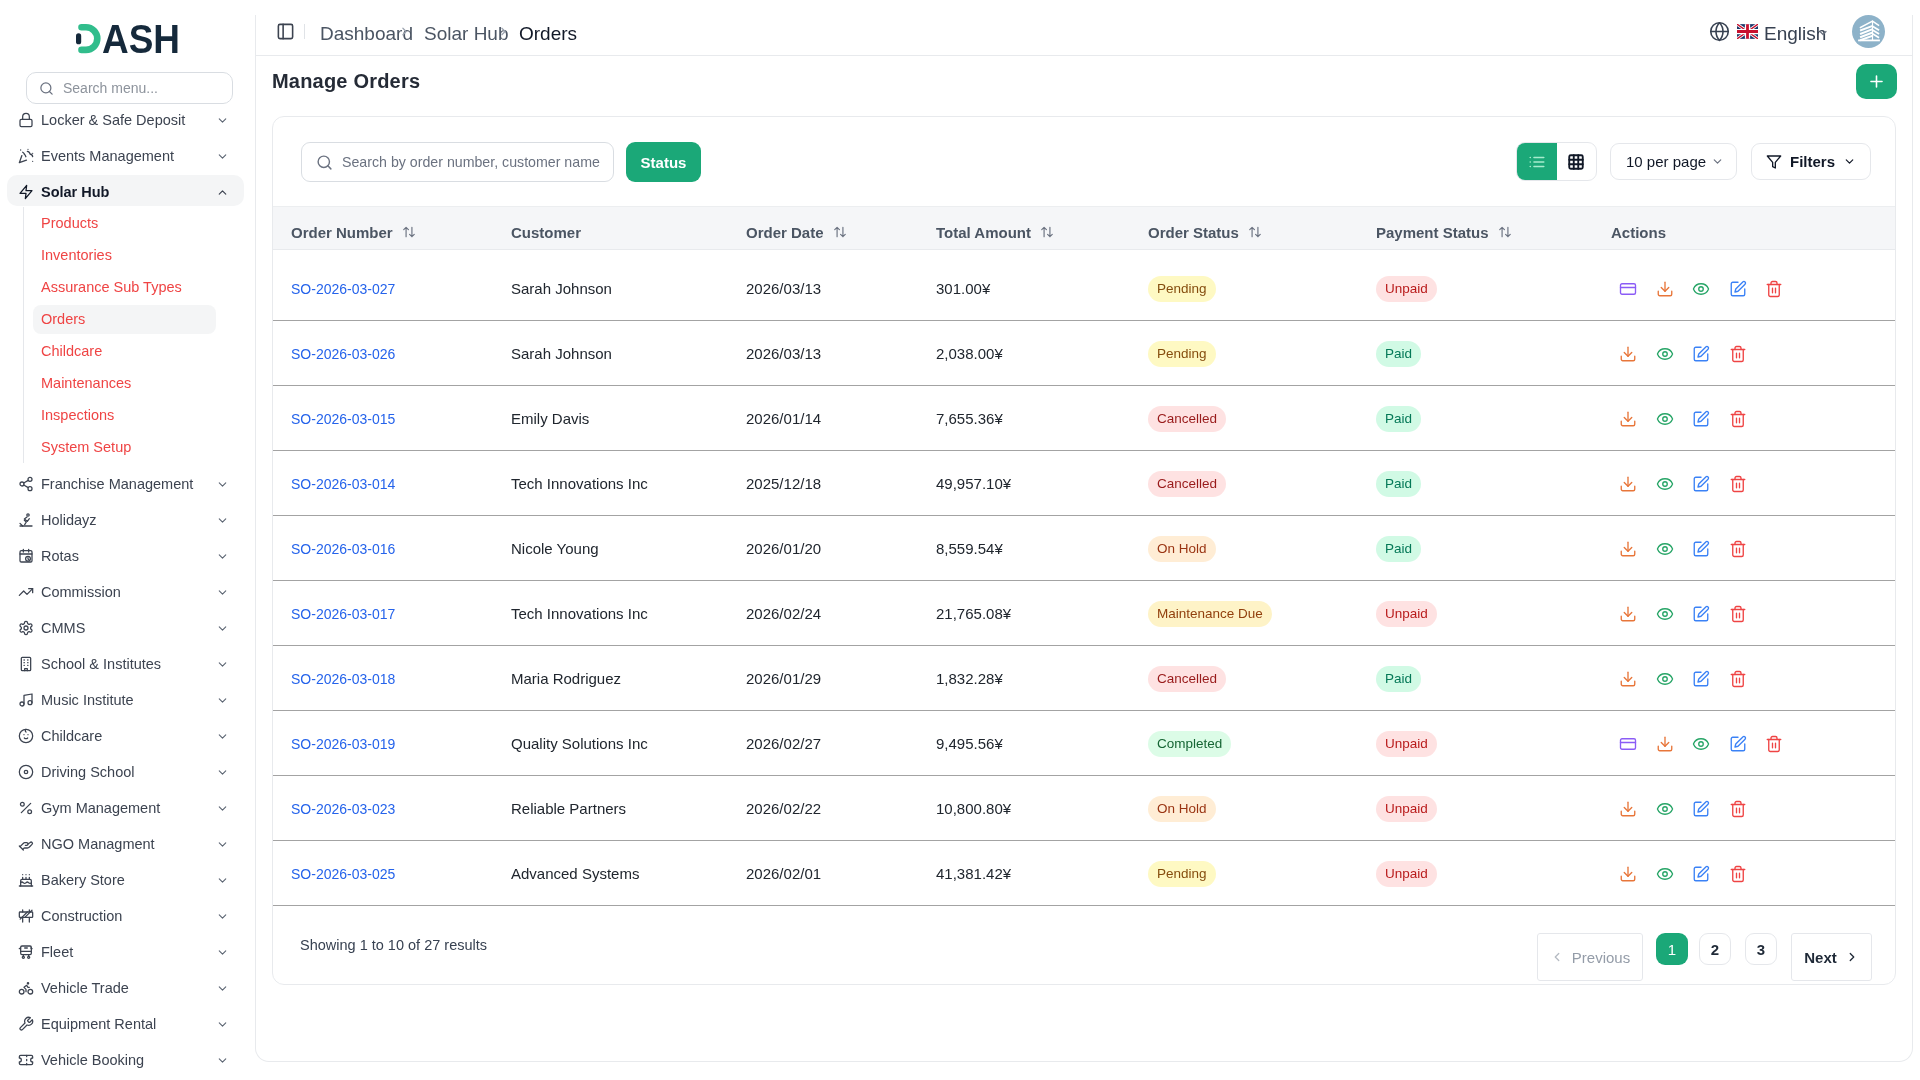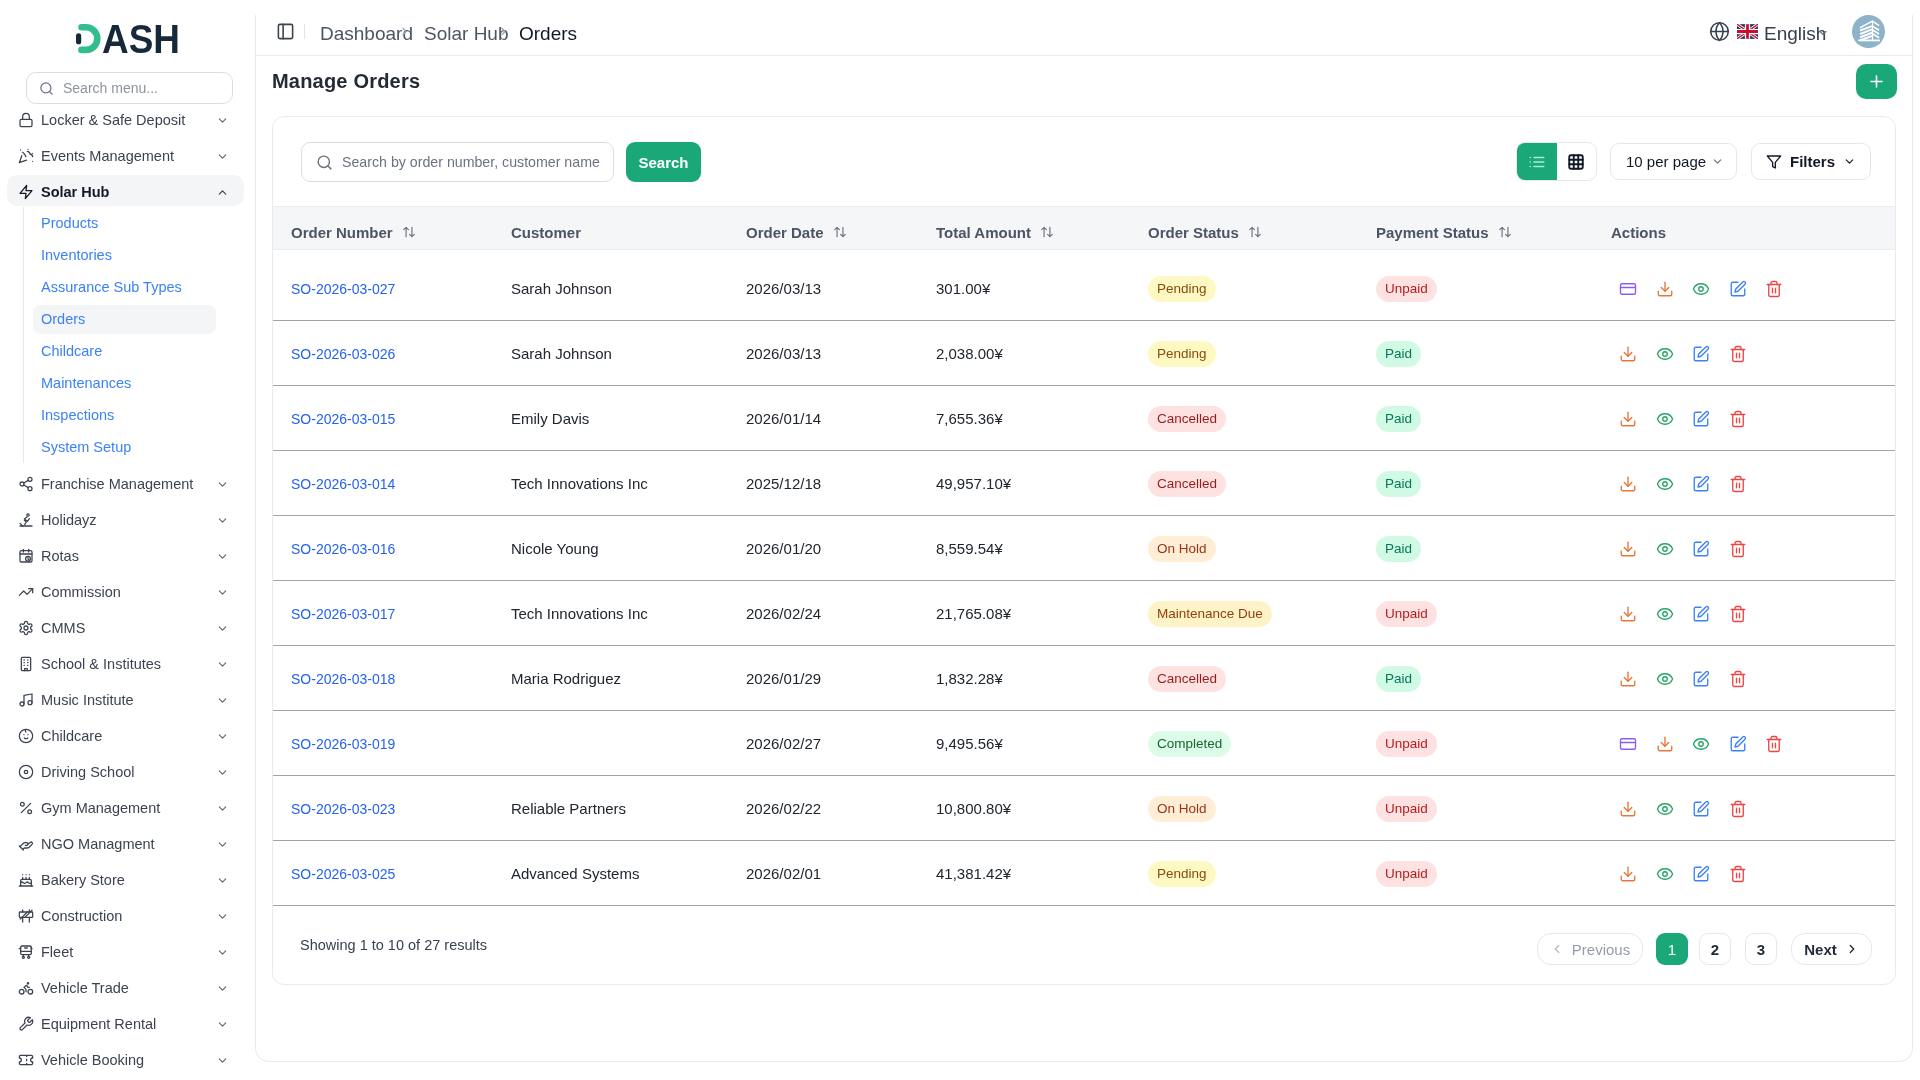--- a/index.html
+++ b/index.html
@@ -14,21 +14,21 @@
 #msearch svg{margin-right:9px}
 #nav{position:absolute;left:0;top:102px;width:255px}
 .item{position:relative;height:36px;display:flex;align-items:center;padding-left:18px;font-size:14.5px;color:#3c4350}
 .item .ic{width:23px;margin-right:0;display:flex;justify-content:flex-start;position:relative;z-index:1}
 .item .lbl{position:relative;z-index:1}
 .item .chev{position:absolute;right:26px;top:12px;z-index:1}
 .item.active{font-weight:bold;color:#111827}
 .hl{position:absolute;left:7px;top:1px;width:237px;height:31px;background:rgba(244,245,246,.992);border-radius:10px}
 .sub{position:relative;margin-top:-3px;margin-bottom:3px}
 .sub:before{content:"";position:absolute;left:23px;top:0;bottom:0;width:1px;background:#e5e7eb}
-.subitem{position:relative;height:32px;display:flex;align-items:center;font-size:14.5px;color:#3b82f6}.subitem .st{position:relative;z-index:1;margin-left:41px}
+.subitem{position:relative;height:32px;display:flex;align-items:center;font-size:14.5px;color:#ef4444}.subitem .st{position:relative;z-index:1;margin-left:41px}
 .subhl{position:absolute;left:33px;top:2px;width:183px;height:29px;background:rgba(244,245,246,.992);border-radius:8px}
 
 #shell{position:absolute;left:255px;top:15px;width:1658px;height:1047px;border:1px solid #e8eaed;border-top:none;border-radius:0 0 14px 14px}
 #topbar-border{position:absolute;left:256px;top:55px;width:1656px;height:1px;background:#e8eaed}
 .crumb{position:absolute;top:23px;font-size:19px;color:#4b5563}
 #pagetitle{position:absolute;left:272px;top:70px;font-size:20px;font-weight:bold;color:#252b36;letter-spacing:.2px}
 #addbtn{position:absolute;left:1856px;top:64px;width:41px;height:35px;background:var(--green);border-radius:10px;display:flex;align-items:center;justify-content:center}
 :root{--green:rgba(25,167,119,.992)}
 
 #card{position:absolute;left:272px;top:116px;width:1624px;height:869px;background:rgba(255,255,255,.992);border:1px solid #e8eaed;border-radius:12px}
@@ -52,21 +52,21 @@
 .p-cancel{background:rgba(254,226,226,.992);color:#991b1b}
 .p-hold{background:rgba(255,237,213,.992);color:#9a3412}
 .p-maint{background:rgba(254,243,199,.992);color:#92400e}
 .p-done{background:rgba(220,252,231,.992);color:#166534}
 .p-paid{background:rgba(209,250,229,.992);color:#047857}
 .p-unpaid{background:rgba(254,226,226,.992);color:#b91c1c}
 .acts{position:absolute;left:1346px;top:0;height:65px;display:flex;align-items:center;gap:18.5px}
 
 #tfoot{position:absolute;left:0;top:790px;width:1622px;height:78px}
 #showing{position:absolute;left:27px;top:30px;font-size:14.5px;color:#374151}
-.pgbtn{position:absolute;top:26px;height:32px;border:1px solid #e5e7eb;border-radius:14px;display:flex;align-items:center;justify-content:center;font-size:15px;color:#949ca8;gap:8px}
+.pgbtn{position:absolute;top:26px;height:48px;border:1px solid #e5e7eb;border-radius:3px;display:flex;align-items:center;justify-content:center;font-size:15px;color:#949ca8;gap:8px}
 .pgnum{position:absolute;top:26px;width:32px;height:32px;border:1px solid #e5e7eb;border-radius:9px;display:flex;align-items:center;justify-content:center;font-size:15px;font-weight:bold;color:#1f2937}
 .pgnum.on{background:var(--green);border-color:var(--green);color:#fff;font-weight:normal}
 </style>
 </head>
 <body>
 
 <div id="sidebar">
   <div id="logo">
     <svg width="110" height="42" viewBox="0 0 110 42">
       <path d="M6.5 8.3 H11 a11.3 11.3 0 0 1 0 22.6 H6.5" fill="none" stroke="#31bd8c" stroke-width="6.6" stroke-linecap="round"></path>
@@ -482,21 +482,21 @@
   </div>
 
 <div id="card">
   <div id="tsearch">
     <svg width="17" height="17" viewBox="0 0 24 24" fill="none" stroke="#6b7280" stroke-width="2" stroke-linecap="round" stroke-linejoin="round">
         <circle cx="11" cy="11" r="8"></circle>
         <path d="m21 21-4.3-4.3"></path>
       </svg>
     Search by order number, customer name
   </div>
-  <div id="searchbtn">Search</div>
+  <div id="searchbtn">Status</div>
   <div id="toggle">
     <div class="seg on">
         <svg width="18" height="18" viewBox="0 0 24 24" fill="none" stroke="#a7eccd" stroke-width="2.2" stroke-linecap="round" stroke-linejoin="round">
           <path d="M3 12h.01M3 18h.01M3 6h.01M8 12h13M8 18h13M8 6h13"></path>
         </svg>
       </div>
     <div class="seg">
         <svg width="18" height="18" viewBox="0 0 24 24" fill="none" stroke="#111827" stroke-width="2.5" stroke-linecap="round" stroke-linejoin="round">
           <rect x="3" y="3" width="18" height="18" rx="2"></rect>
           <path d="M3 9h18M3 15h18M9 3v18M15 3v18"></path>
@@ -768,20 +768,21 @@
           <svg width="18" height="18" viewBox="0 0 24 24" fill="none" stroke="#ef4444" stroke-width="1.8" stroke-linecap="round" stroke-linejoin="round">
             <path d="M3 6h18"></path>
             <path d="M19 6v14a2 2 0 0 1-2 2H7a2 2 0 0 1-2-2V6"></path>
             <path d="M8 6V4a2 2 0 0 1 2-2h4a2 2 0 0 1 2 2v2"></path>
             <path d="M10 11v6M14 11v6"></path>
           </svg>
         </div>
       </div>
       <div class="row" style="top:594px">
         <div class="cell onum" style="left:18px">SO-2026-03-019</div>
+        <div class="cell" style="left:238px">Quality Solutions Inc</div>
         <div class="cell" style="left:473px">2026/02/27</div>
         <div class="cell" style="left:663px">9,495.56¥</div>
         <div class="cell" style="left:875px">
           <span class="pill p-done">Completed</span>
         </div>
         <div class="cell" style="left:1103px">
           <span class="pill p-unpaid">Unpaid</span>
         </div>
         <div class="acts">
           <svg width="18" height="18" viewBox="0 0 24 24" fill="none" stroke="#8b5cf6" stroke-width="1.8" stroke-linecap="round" stroke-linejoin="round">

